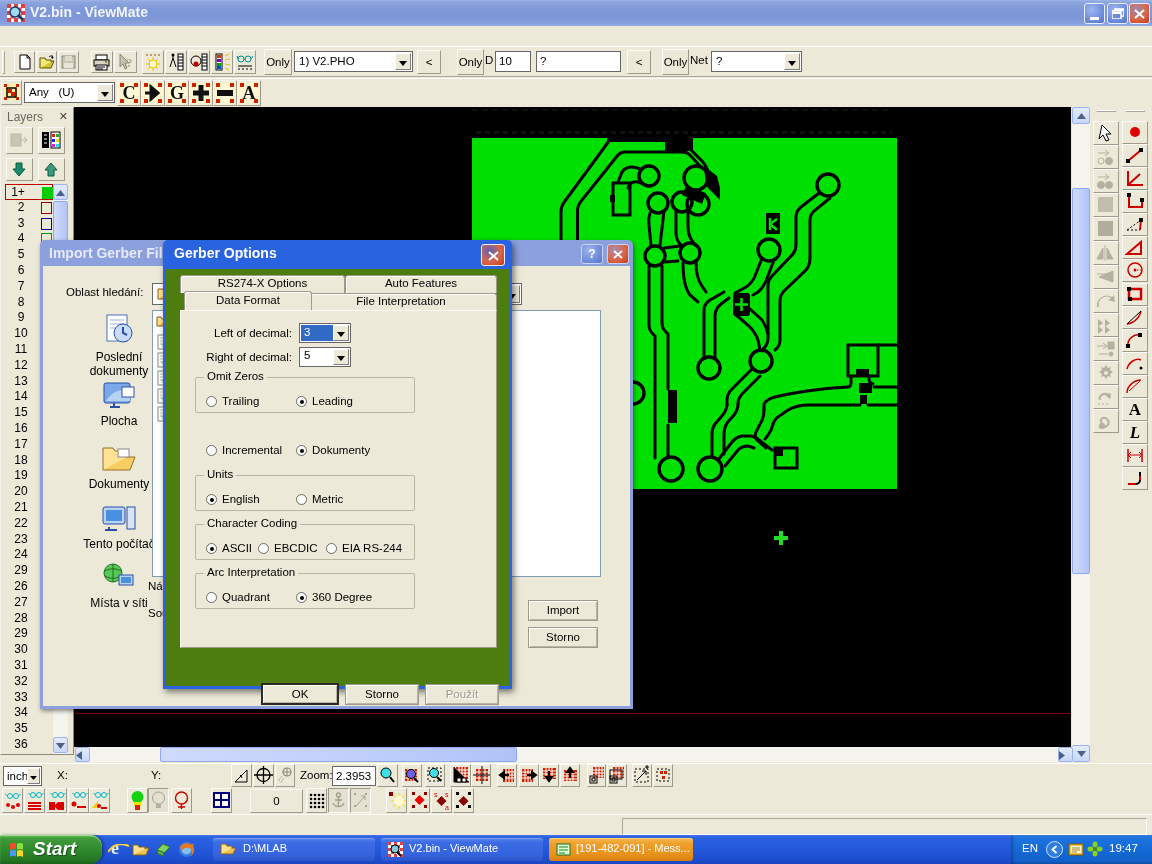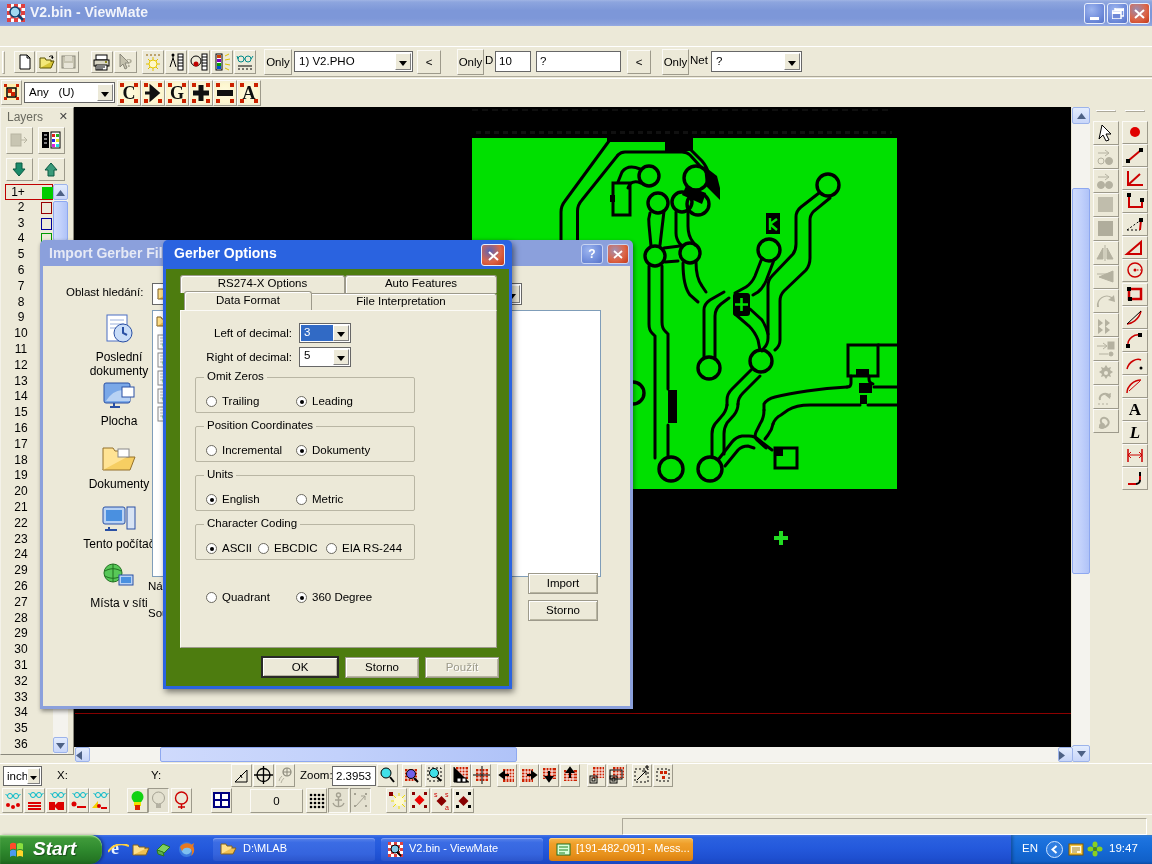--- a/index.html
+++ b/index.html
@@ -53,21 +53,21 @@
 
 .xpdlg { position:absolute; border-radius:5px 5px 0 0; }
 .dlg-inactive { background:#8ba0dc; box-shadow: 1px 2px 4px rgba(0,0,0,.45); }
 .dlg-active { background:#2a63e0; box-shadow: 2px 3px 6px rgba(0,0,0,.5); }
 .dtitle { position:absolute; left:6px; top:5px; font-weight:bold; font-size:14px; }
 .groupbox { position:absolute; border:1px solid #b9b6a4; border-radius:2px; }
 .groupbox .gtitle { position:absolute; left:8px; top:-8px; background:#ece9d8; padding:0 3px; font-size:11.5px; color:#000; }
 .radio { position:absolute; width:11px; height:11px; border-radius:50%; background:#fff; border:1px solid #6c6a61; }
 .radio.on::after { content:""; position:absolute; left:2.5px; top:2.5px; width:4px; height:4px; border-radius:50%; background:#000; }
 .rlabel { position:absolute; font-size:11.5px; color:#000; }
-.pbtn { position:absolute; background:#ece9d8; border:1px solid #9d9a8b; box-shadow: inset 1px 1px 0 #fff, inset -1px -1px 0 #b8b5a1; text-align:center; font-size:11.5px; color:#000; }
+.pbtn { position:absolute; background:#ece9d8; border:1px solid #9d9a8b; box-shadow: inset 1px 1px 0 #fff, inset -1px -1px 0 #b8b5a1; text-align:center; font-size:11.5px; color:#000;margin-top:27px; }
 .tab-n { background:#ece9d8; border:1px solid #9d9a8b; border-bottom:none; border-radius:3px 3px 0 0; text-align:center; font-size:11.5px; padding-top:1px; box-shadow:inset 1px 1px 0 #fff; }
 .tab-s { background:#ece9d8; border:1px solid #9d9a8b; border-bottom:none; border-radius:3px 3px 0 0; text-align:center; font-size:11.5px; padding-top:2px; box-shadow:inset 1px 1px 0 #fff; }
 </style>
 </head>
 <body>
 <div id="root">
 
   <div id="canvas" class="abs">
     <svg class="abs" style="left:472px;top:31px" width="425" height="351" viewBox="0 0 425 351">
       <rect x="0" y="0" width="425" height="351" fill="#00e000"></rect>
@@ -1156,23 +1156,20 @@
           </span></div>
 
       <div class="groupbox" style="left:29px;top:108px;width:220px;height:36px">
           <span class="gtitle">Omit Zeros</span>
         </div>
       <div class="radio" style="left:40px;top:127px"></div>
         <div class="rlabel" style="left:56px;top:126px">Trailing</div>
       <div class="radio on" style="left:130px;top:127px"></div>
         <div class="rlabel" style="left:146px;top:126px">Leading</div>
 
-      <div class="groupbox" style="left:29px;top:157px;width:220px;height:36px">
-          <span class="gtitle">Position Coordinates</span>
-        </div>
       <div class="radio" style="left:40px;top:176px"></div>
         <div class="rlabel" style="left:56px;top:175px">Incremental</div>
       <div class="radio on" style="left:130px;top:176px"></div>
         <div class="rlabel" style="left:146px;top:175px">Dokumenty</div>
 
       <div class="groupbox" style="left:29px;top:206px;width:220px;height:36px">
           <span class="gtitle">Units</span>
         </div>
       <div class="radio on" style="left:40px;top:225px"></div>
         <div class="rlabel" style="left:56px;top:224px">English</div>
@@ -1182,20 +1179,23 @@
       <div class="groupbox" style="left:29px;top:255px;width:220px;height:36px">
           <span class="gtitle">Character Coding</span>
         </div>
       <div class="radio on" style="left:40px;top:274px"></div>
         <div class="rlabel" style="left:56px;top:273px">ASCII</div>
       <div class="radio" style="left:92px;top:274px"></div>
         <div class="rlabel" style="left:108px;top:273px">EBCDIC</div>
       <div class="radio" style="left:160px;top:274px"></div>
         <div class="rlabel" style="left:176px;top:273px">EIA RS-244</div>
 
+      <div class="groupbox" style="left:29px;top:304px;width:220px;height:36px">
+          <span class="gtitle">Arc Interpretation</span>
+        </div>
       <div class="radio" style="left:40px;top:323px"></div>
         <div class="rlabel" style="left:56px;top:322px">Quadrant</div>
       <div class="radio on" style="left:130px;top:323px"></div>
         <div class="rlabel" style="left:146px;top:322px">360 Degree</div>
 
       <div class="pbtn" style="left:95px;top:387px;width:78px;height:22px;line-height:18px;border:2px solid #2a2a28">OK</div>
       <div class="pbtn" style="left:179px;top:388px;width:74px;height:21px;line-height:19px">Storno</div>
       <div class="pbtn" style="left:259px;top:388px;width:74px;height:21px;line-height:19px;color:#9c9a8a;text-shadow:1px 1px 0 #fff">Použít</div>
     </div>
   </div>

